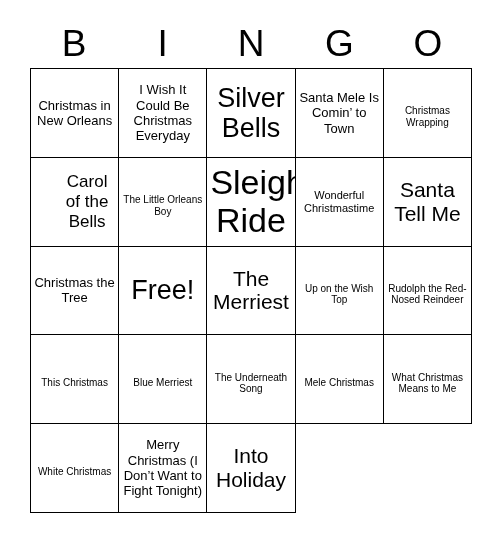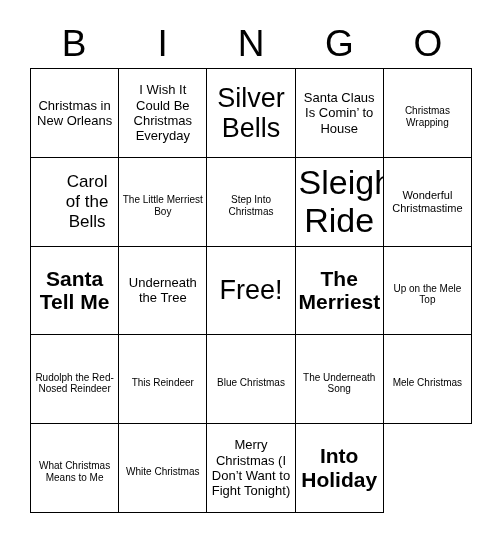--- a/index.html
+++ b/index.html
@@ -69,21 +69,21 @@
   }
   .bingo-cell > span {
     display: block;
     width: 100%;
   }
   
   .sz-xs  { font-size: 11px; line-height: 1.2; }
   .sz-s   { font-size: 13px; line-height: 1.18; }
   .sz-m   { font-size: 10px; line-height: 1.17; margin-top: 8px; }
   .sz-l   { font-size: 17px; line-height: 1.16; margin-left: 25px; }
-  .sz-xl  { font-size: 21px; line-height: 1.14; font-weight: bold; }
+  .sz-xl  { font-size: 21px; line-height: 1.14; }
   .sz-xxl { font-size: 27px; line-height: 1.12; }
   .sz-huge{ font-size: 34px; line-height: 1.1; }
 </style>
 </head>
 <body>
 
 <div id="card-root">
 
   <div id="bingo-header">
       <div class="header-letter">B</div>
@@ -97,63 +97,60 @@
       <div class="bingo-cell">
         <span class="sz-s">Christmas in New Orleans</span>
       </div>
       <div class="bingo-cell">
         <span class="sz-s">I Wish It Could Be Christmas Everyday</span>
       </div>
       <div class="bingo-cell">
         <span class="sz-xxl">Silver Bells</span>
       </div>
       <div class="bingo-cell">
-        <span class="sz-s">Santa Claus Is Comin’ to House</span>
+        <span class="sz-s">Santa Mele Is Comin’ to Town</span>
       </div>
       <div class="bingo-cell">
         <span class="sz-m">Christmas Wrapping</span>
       </div>
       <div class="bingo-cell">
         <span class="sz-l">Carol of the Bells</span>
       </div>
       <div class="bingo-cell">
-        <span class="sz-m">The Little Merriest Boy</span>
-      </div>
-      <div class="bingo-cell">
-        <span class="sz-m">Step Into Christmas</span>
+        <span class="sz-m">The Little Orleans Boy</span>
       </div>
       <div class="bingo-cell">
         <span class="sz-huge">Sleigh Ride</span>
       </div>
       <div class="bingo-cell">
         <span class="sz-xs">Wonderful Christmastime</span>
       </div>
       <div class="bingo-cell">
         <span class="sz-xl">Santa Tell Me</span>
       </div>
       <div class="bingo-cell">
-        <span class="sz-s">Underneath the Tree</span>
+        <span class="sz-s">Christmas the Tree</span>
       </div>
       <div class="bingo-cell">
         <span class="sz-xxl">Free!</span>
       </div>
       <div class="bingo-cell">
         <span class="sz-xl">The Merriest</span>
       </div>
       <div class="bingo-cell">
-        <span class="sz-m">Up on the Mele Top</span>
+        <span class="sz-m">Up on the Wish Top</span>
       </div>
       <div class="bingo-cell">
         <span class="sz-m">Rudolph the Red-Nosed Reindeer</span>
       </div>
       <div class="bingo-cell">
-        <span class="sz-m">This Reindeer</span>
+        <span class="sz-m">This Christmas</span>
       </div>
       <div class="bingo-cell">
-        <span class="sz-m">Blue Christmas</span>
+        <span class="sz-m">Blue Merriest</span>
       </div>
       <div class="bingo-cell">
         <span class="sz-m">The Underneath Song</span>
       </div>
       <div class="bingo-cell">
         <span class="sz-m">Mele Christmas</span>
       </div>
       <div class="bingo-cell">
         <span class="sz-m">What Christmas Means to Me</span>
       </div>

